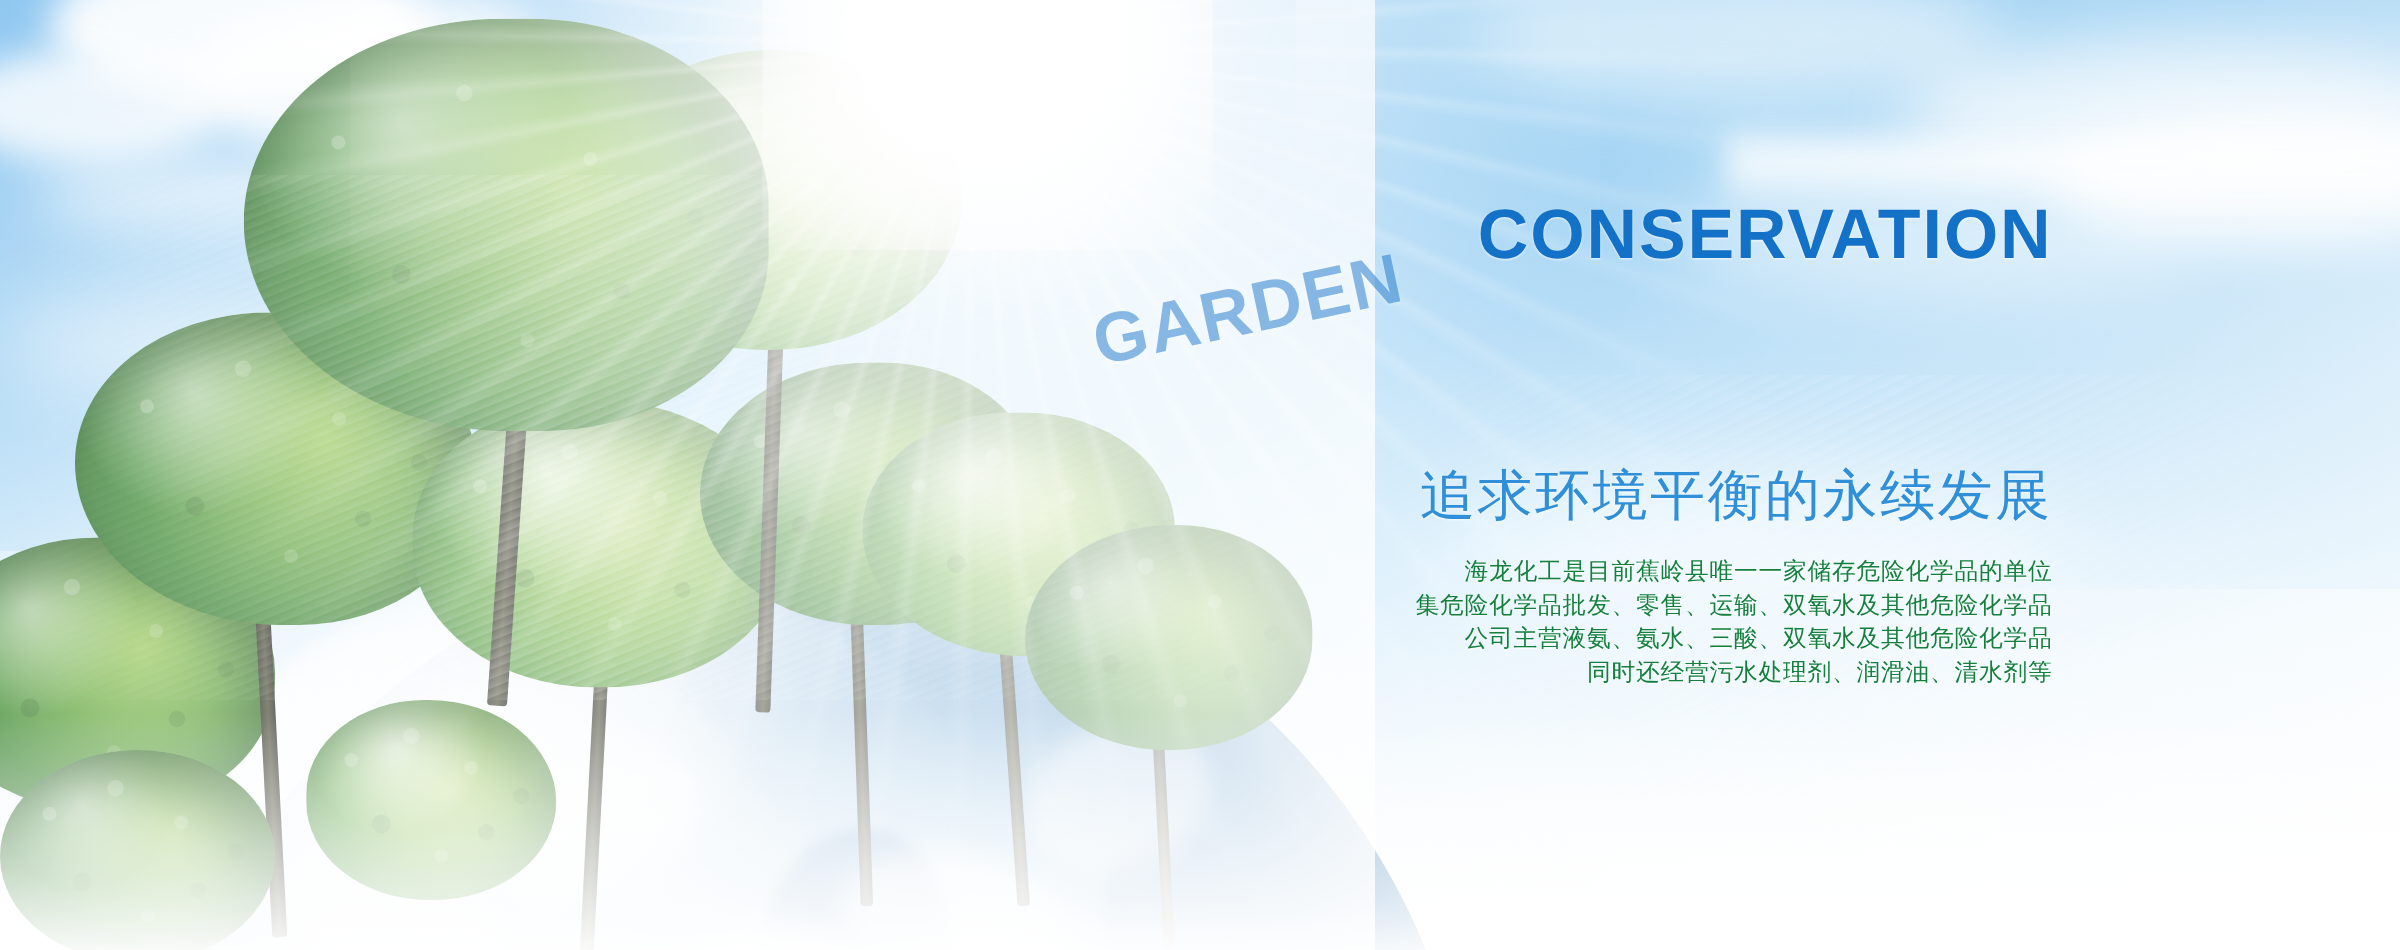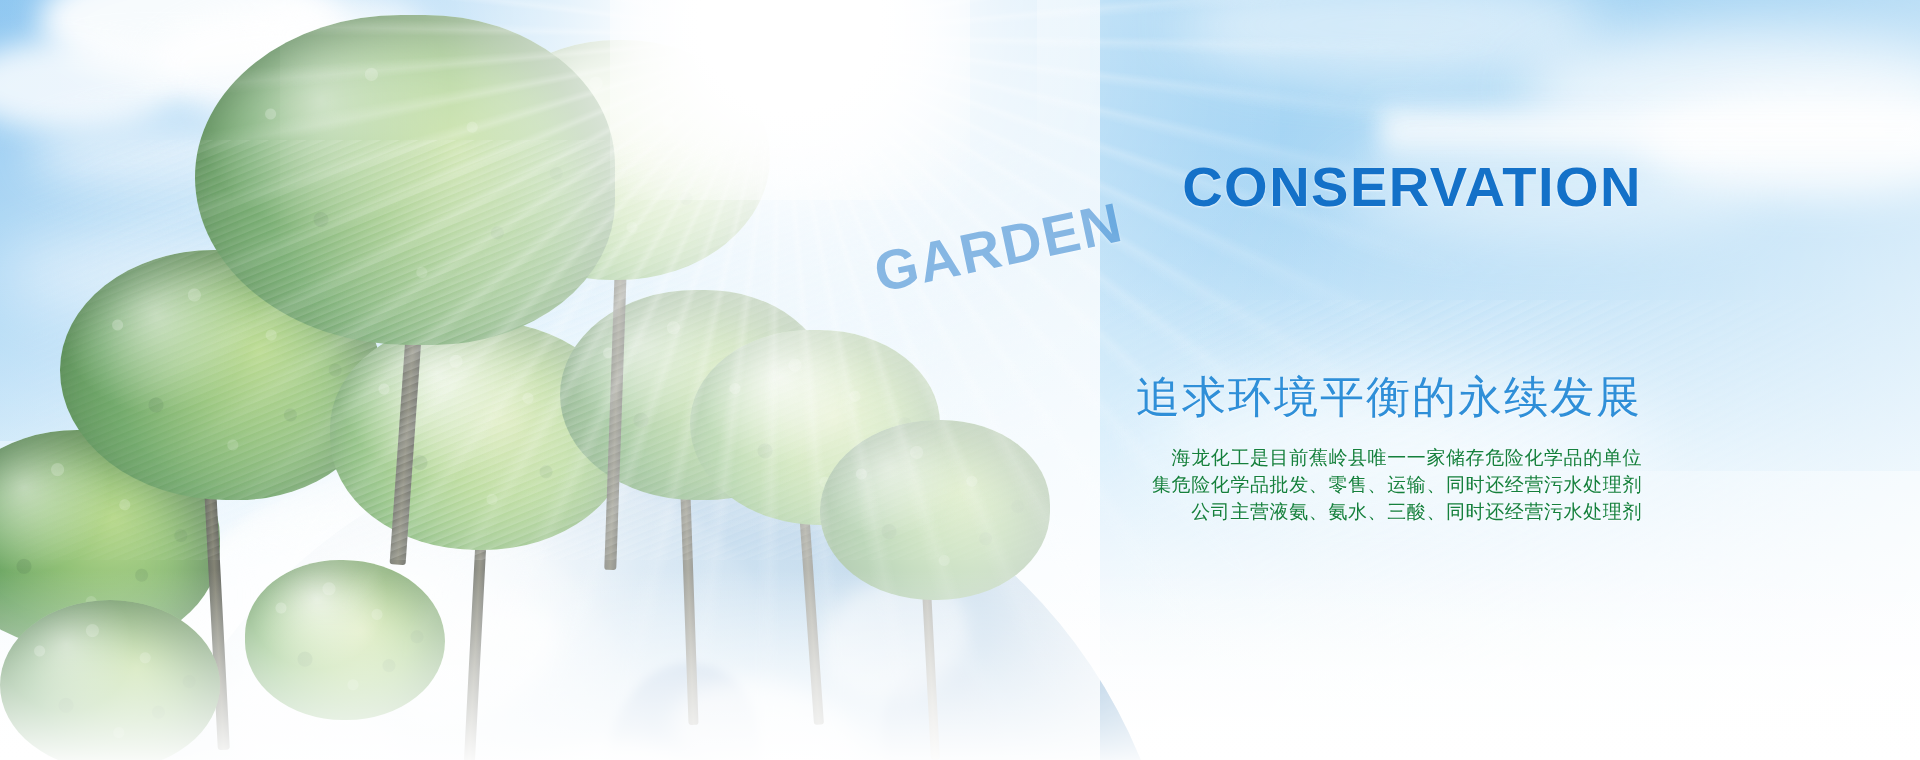--- a/index.html
+++ b/index.html
@@ -379,18 +379,19 @@
   <div class="bottom-fade"></div>
 
   <div class="copy">
     <div class="headline">
       <span>CONSERVATION</span>
       <span class="l2">GARDEN</span>
     </div>
     <div class="subhead">追求环境平衡的永续发展</div>
     <div class="desc">
       <div>海龙化工是目前蕉岭县唯一一家储存危险化学品的单位</div>
-      <div>集危险化学品批发、零售、运输、同时还经营污水处理剂</div>
-      <div>公司主营液氨、氨水、三酸、同时还经营污水处理剂</div>
+      <div>集危险化学品批发、零售、运输、双氧水及其他危险化学品</div>
+      <div>公司主营液氨、氨水、三酸、双氧水及其他危险化学品</div>
+      <div>同时还经营污水处理剂、润滑油、清水剂等</div>
     </div>
   </div>
 
 </div>
 
 </body></html>

